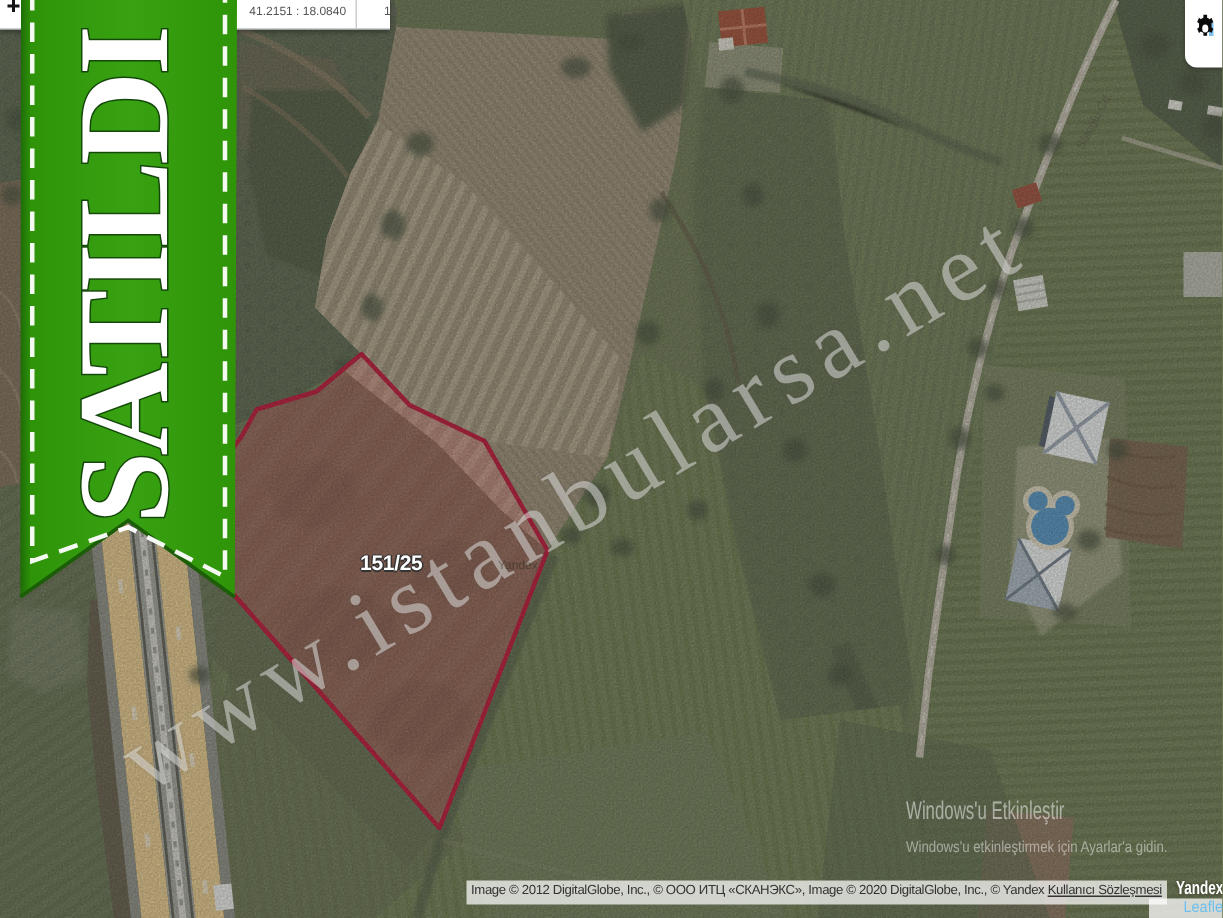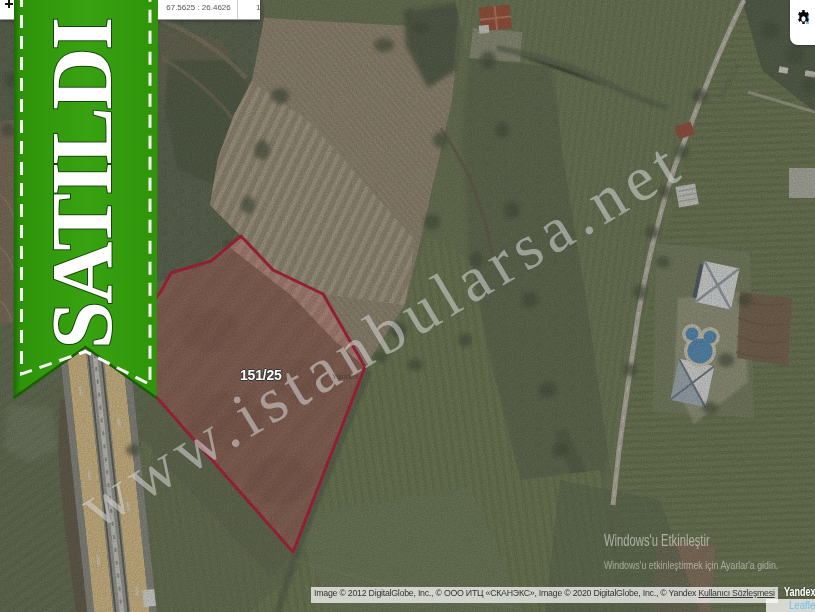--- a/index.html
+++ b/index.html
@@ -282,21 +282,21 @@
   text-shadow:0 0 2px rgba(90,90,90,0.3);white-space:nowrap;">www.istanbularsa.net</div>
 
 <div class="abs" style="left:332px;top:372px;font-size:8px;color:rgba(40,40,30,0.5);">Yandex</div>
 
 <div class="abs" style="left:240px;top:367px;font-size:14px;letter-spacing:-0.2px;font-weight:bold;color:#fff;
   text-shadow:-1px 0 0 #333,1px 0 0 #333,0 -1px 0 #333,0 1px 0 #333;">151/25</div>
 
 <div class="abs" style="left:0;top:0;width:260px;height:19px;background:#fff;
   border-bottom:1px solid #9aa0a0;box-shadow:0 1px 3px rgba(0,0,0,0.35);"></div>
 
-<div class="abs" style="left:160px;top:3px;width:77px;text-align:center;font-size:8px;color:#555;">67.5625 : 26.4626</div>
+<div class="abs" style="left:160px;top:3px;width:77px;text-align:center;font-size:8px;color:#555;">41.2151 : 18.0840</div>
 
 <div class="abs" style="left:237px;top:0;width:1px;height:19px;background:#ccc;"></div>
 
 <div class="abs" style="left:239px;top:3px;width:23px;text-align:center;font-size:8px;color:#555;margin-left:10px;">18</div>
 
 <div class="abs" style="left:5px;top:3px;width:8px;height:2px;background:#151515;"></div>
 <div class="abs" style="left:8px;top:0px;width:2px;height:8px;background:#151515;"></div>
 
 <svg class="abs" width="180" height="420" viewBox="0 0 180 420" style="left:0;top:0">
   <defs>

